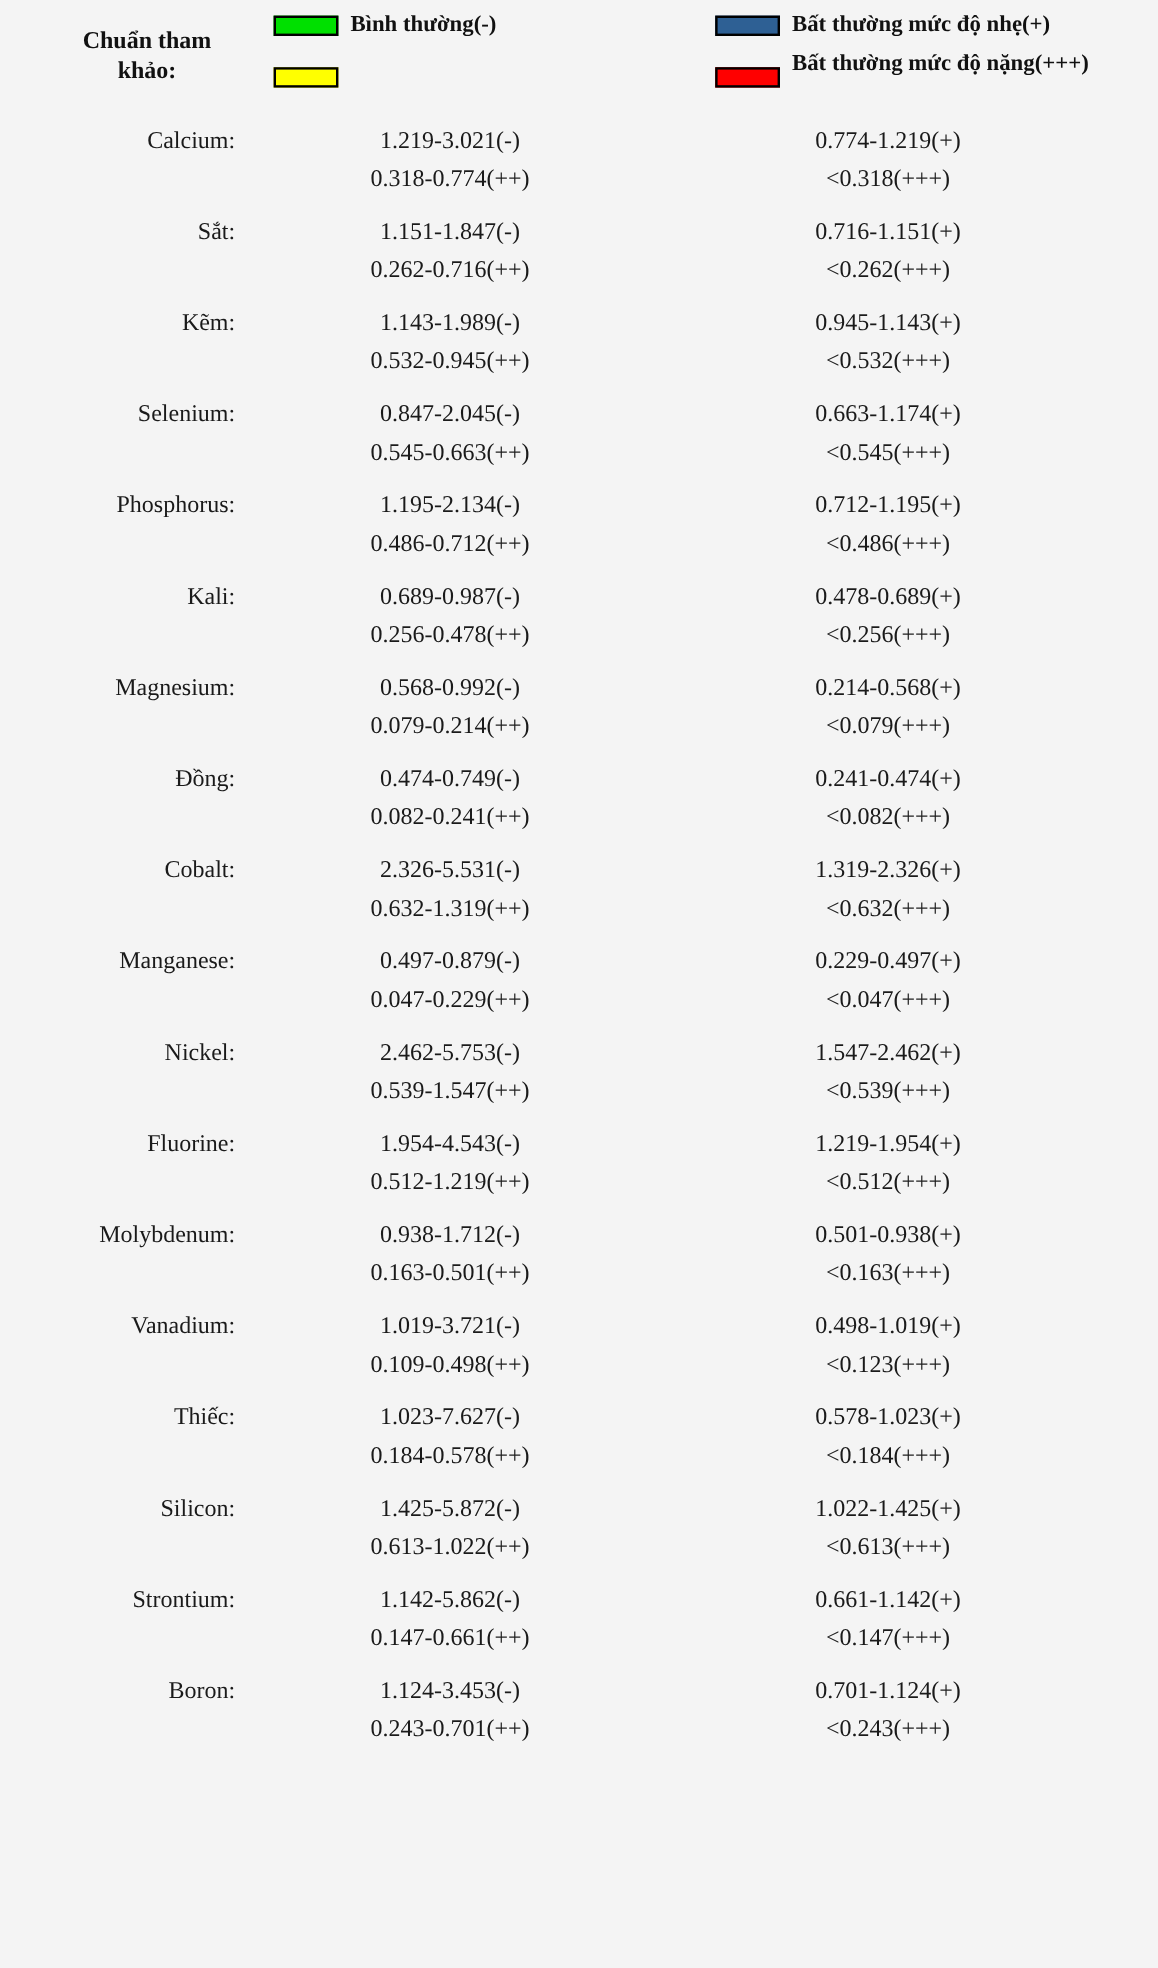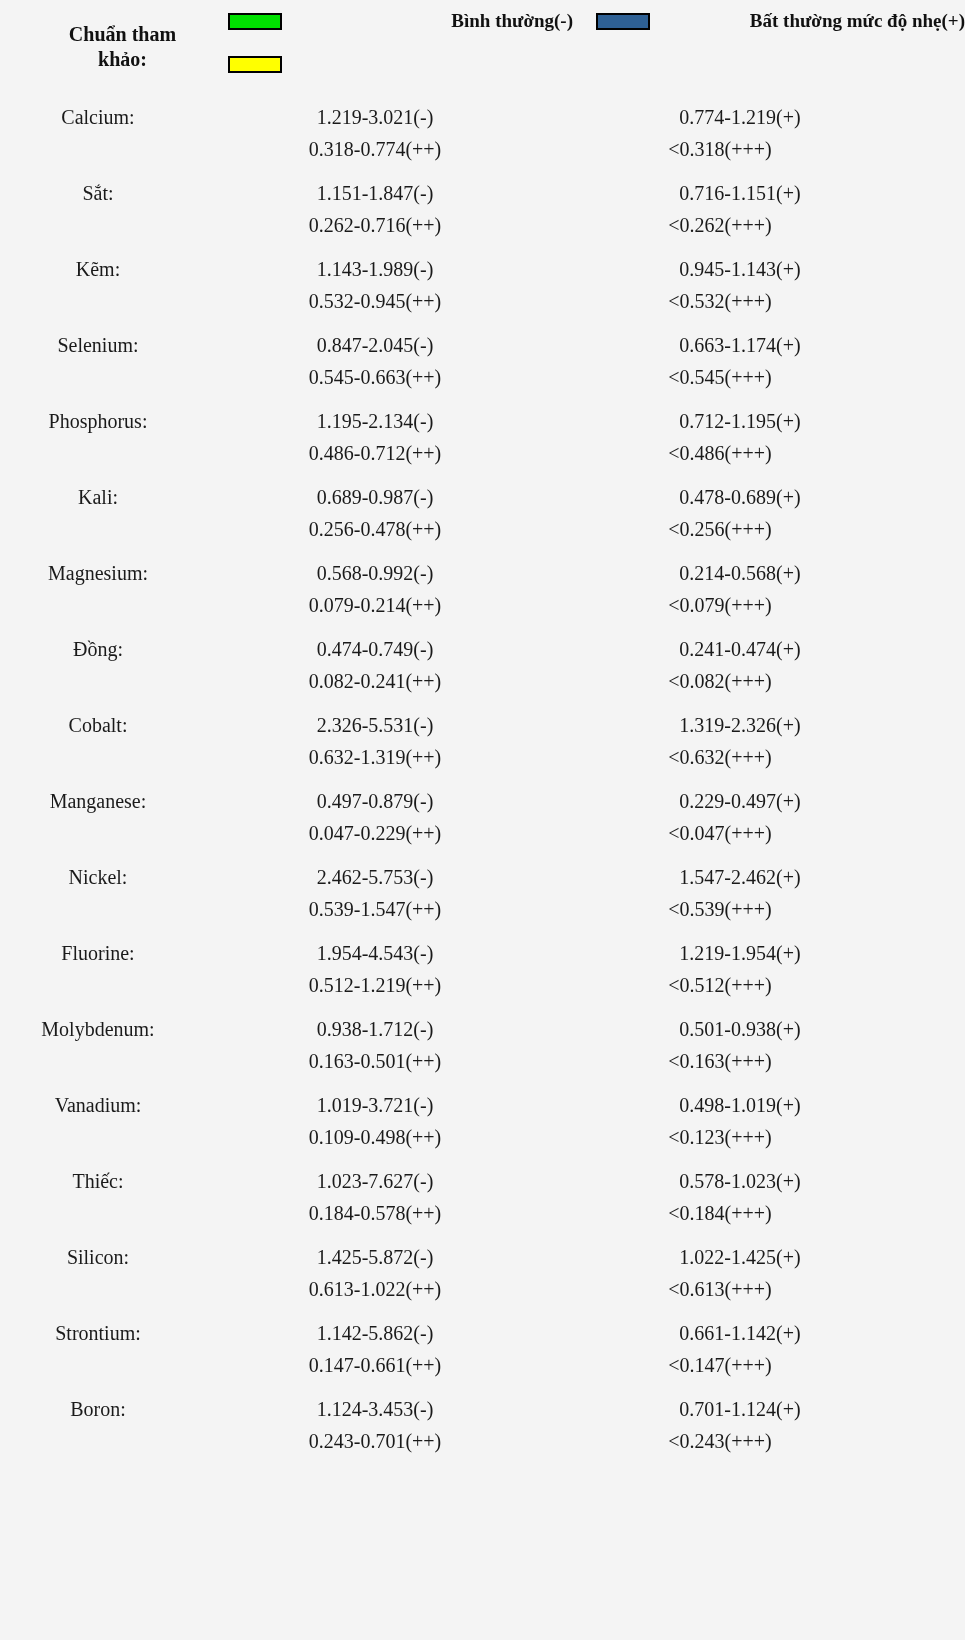--- a/index.html
+++ b/index.html
@@ -38,21 +38,20 @@
     text-align: center;
     font-weight: bold;
     font-size: 20px;
     line-height: 25px;
     color: #111;
   }
 
   .legend-col {
     position: absolute;
     top: 8px;
-    text-align: right;
   }
   .legend-col.left  { left: 228px;  width: 345px; }
   .legend-col.right { left: 596px;  width: 369px; }
 
   .legend-entry {
     position: relative;
     display: block;
     min-height: 30px;
     margin-bottom: 2px;
   }
@@ -88,40 +87,40 @@
     position: relative;
     height: 76px;
     width: 965px;
   }
 
   .row-name {
     position: absolute;
     left: 0;
     top: 9px;
     width: 196px;
-    text-align: center;
+    text-align: right;
     font-size: 20px;
     line-height: 25px;
     white-space: nowrap;
     color: #1a1a1a;
   }
 
   .cell {
     position: absolute;
     font-size: 20px;
     line-height: 25px;
     text-align: center;
     white-space: nowrap;
     color: #1a1a1a;
   }
 
   .cell.c-normal  { left: 255px; width: 240px; top: 9px;  }
   .cell.c-mild    { left: 620px; width: 240px; top: 9px;  }
   .cell.c-mod     { left: 255px; width: 240px; top: 41px; }
-  .cell.c-severe  { left: 600px; width: 240px; top: 41px; font-family: Liberation Serif, serif; }
+  .cell.c-severe  { left: 620px; width: 240px; top: 41px; font-family: Liberation Serif, serif; }
 </style>
 </head>
 <body>
 
 <div id="page">
 
   <div class="legend-header">
 
     <div class="legend-title">
       <span>Chuẩn tham</span><br>
@@ -135,20 +134,24 @@
       </div>
       <div class="legend-entry two-line">
         <span class="swatch" style="background: rgb(255, 255, 0);"></span>
       </div>
     </div>
 
     <div class="legend-col right">
       <div class="legend-entry">
         <span class="swatch" style="background: rgb(46, 96, 148);"></span>
         <span class="legend-text">Bất thường mức độ nhẹ(+)</span>
+      </div>
+      <div class="legend-entry two-line">
+        <span class="swatch" style="background: rgb(255, 0, 0);"></span>
+        <span class="legend-text">Bất thường mức độ nặng(+++)</span>
       </div>
     </div>
 
   </div>
 
   <div class="rows" id="rows">
       <div class="row">
         <div class="row-name">Calcium:</div>
         <div class="cell c-normal">1.219-3.021(-)</div>
         <div class="cell c-mild">0.774-1.219(+)</div>

